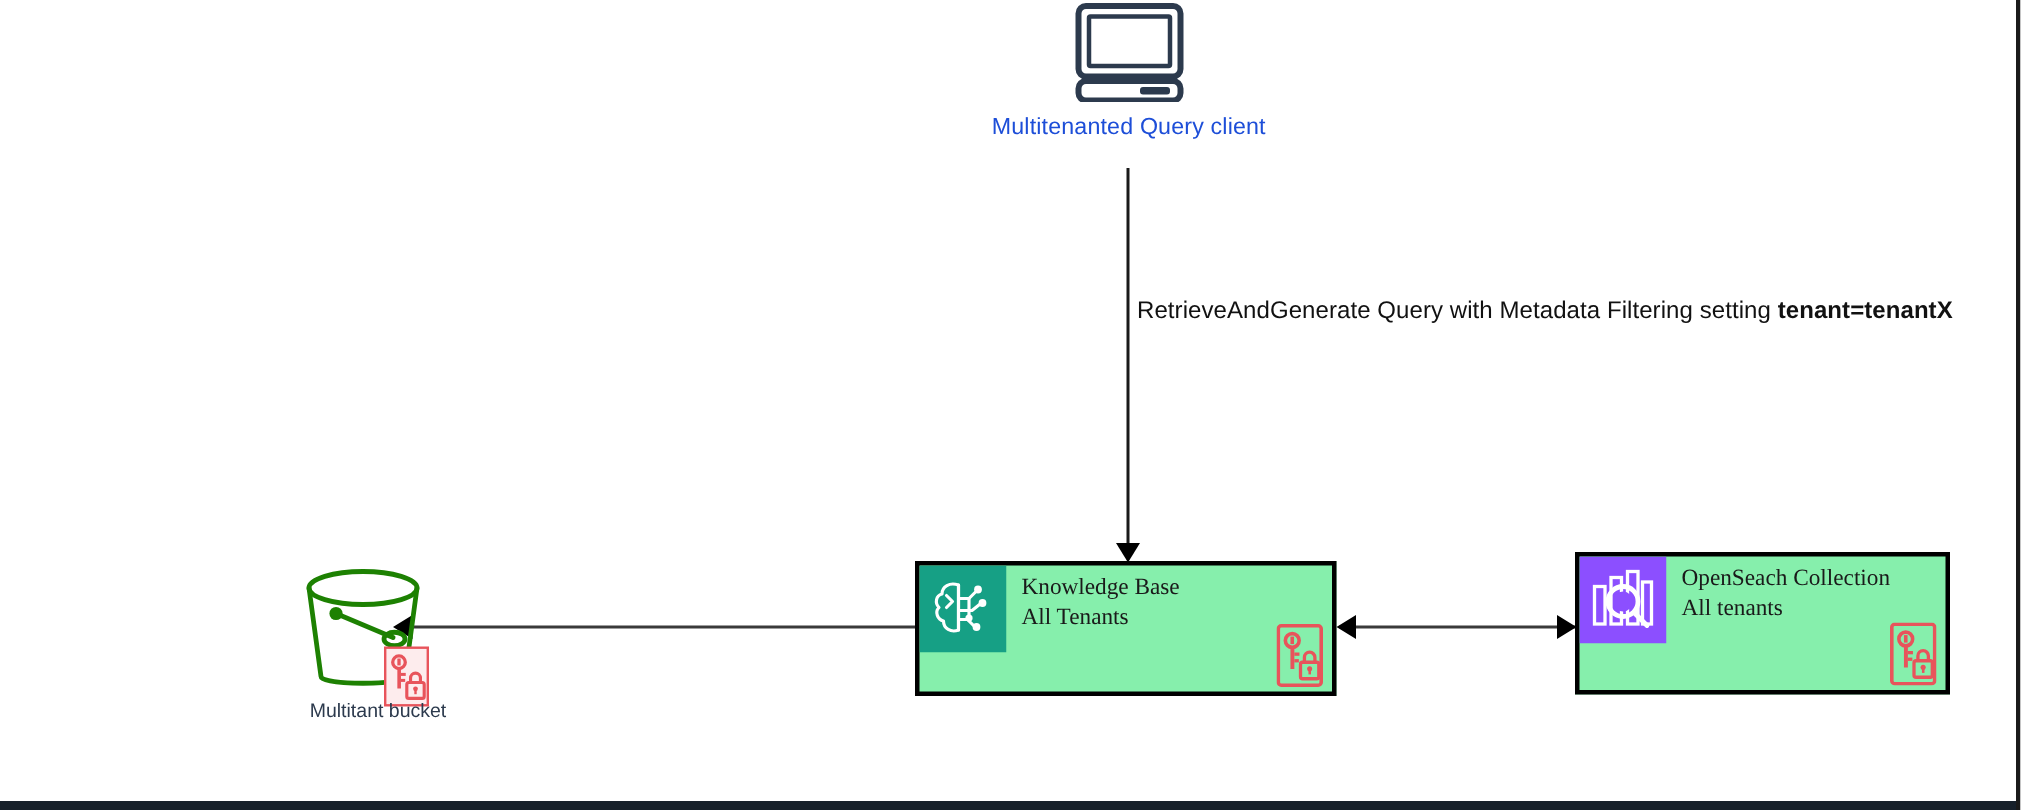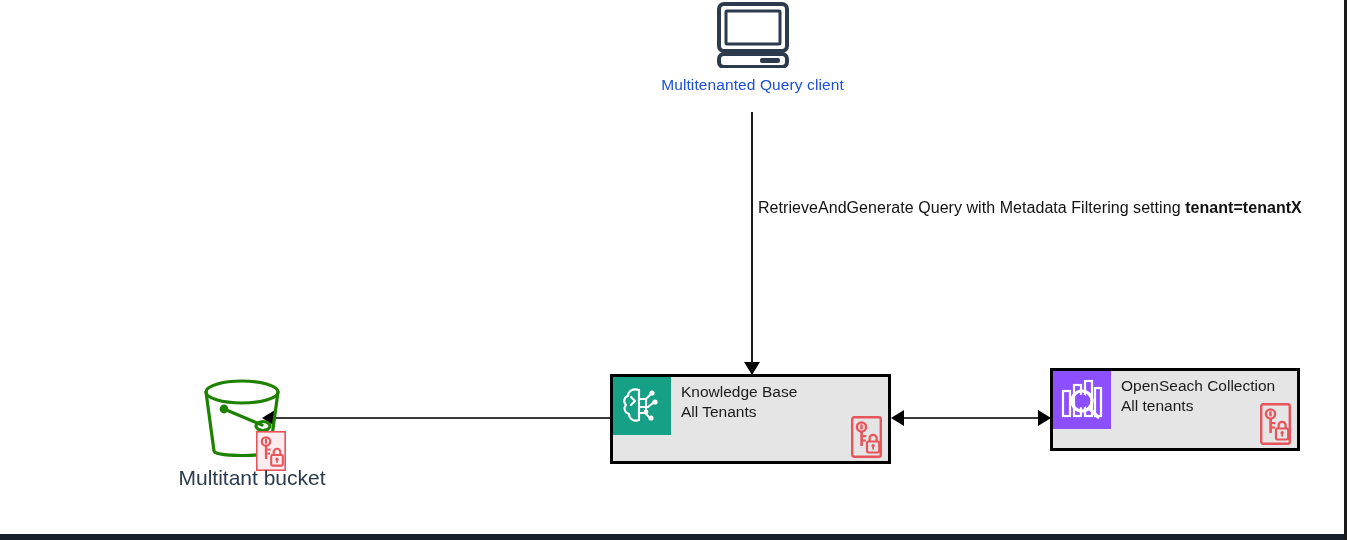--- a/index.html
+++ b/index.html
@@ -81,25 +81,26 @@
     color: #111111;
     white-space: nowrap;
     letter-spacing: 0.05px;
   }
   .query-label b { font-weight: bold; }
 
   
   .svc-box {
     position: absolute;
     box-sizing: border-box;
-    background: #e5e5e5;
+    background: #86efac;
     border: 3px solid #000000;
+    font-family: Liberation Serif, serif;
   }
   #kb-box   { left: 610px;  top: 374px; width: 281px; height: 90px; }
-  #oss-box  { left: 1050px; top: 368px; width: 250px; height: 83px; }
+  #oss-box  { left: 1050px; top: 368px; width: 250px; height: 95px; }
 
   .svc-icon {
     position: absolute;
     left: 0;
     top: 0;
     width: 58px;
     height: 58px;
     display: block;
   }
   .svc-text {
@@ -165,21 +166,21 @@
     top: 53px;
     width: 30px;
     height: 40px;
   }
   .bucket-label {
     position: absolute;
     left: -5px;
     top: 88px;
     width: 170px;
     text-align: center;
-    font-size: 21px;
+    font-size: 13px;
     color: #2c3a4d;
     white-space: nowrap;
   }
 
   
   .caption {
     position: absolute;
     left: 6px;
     top: 509px;
     font-size: 15px;

